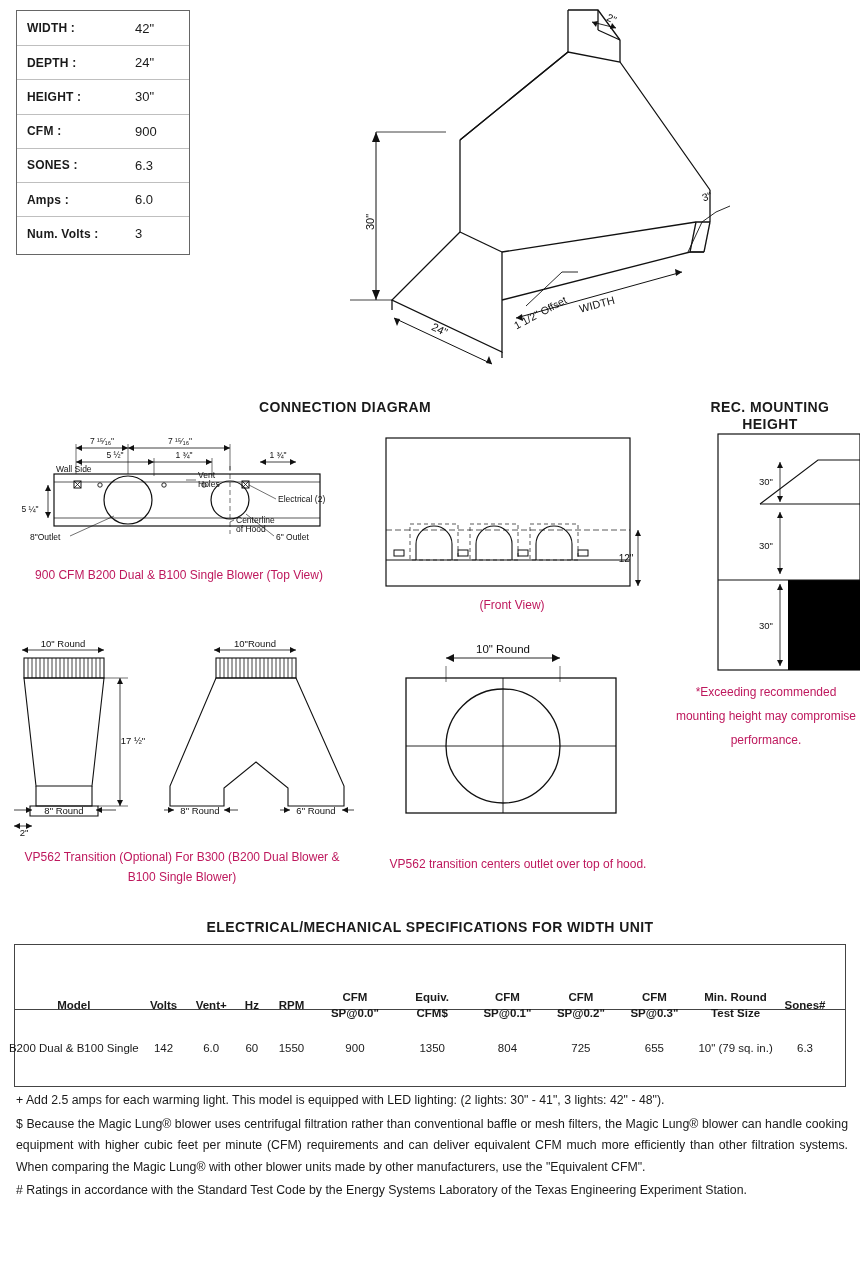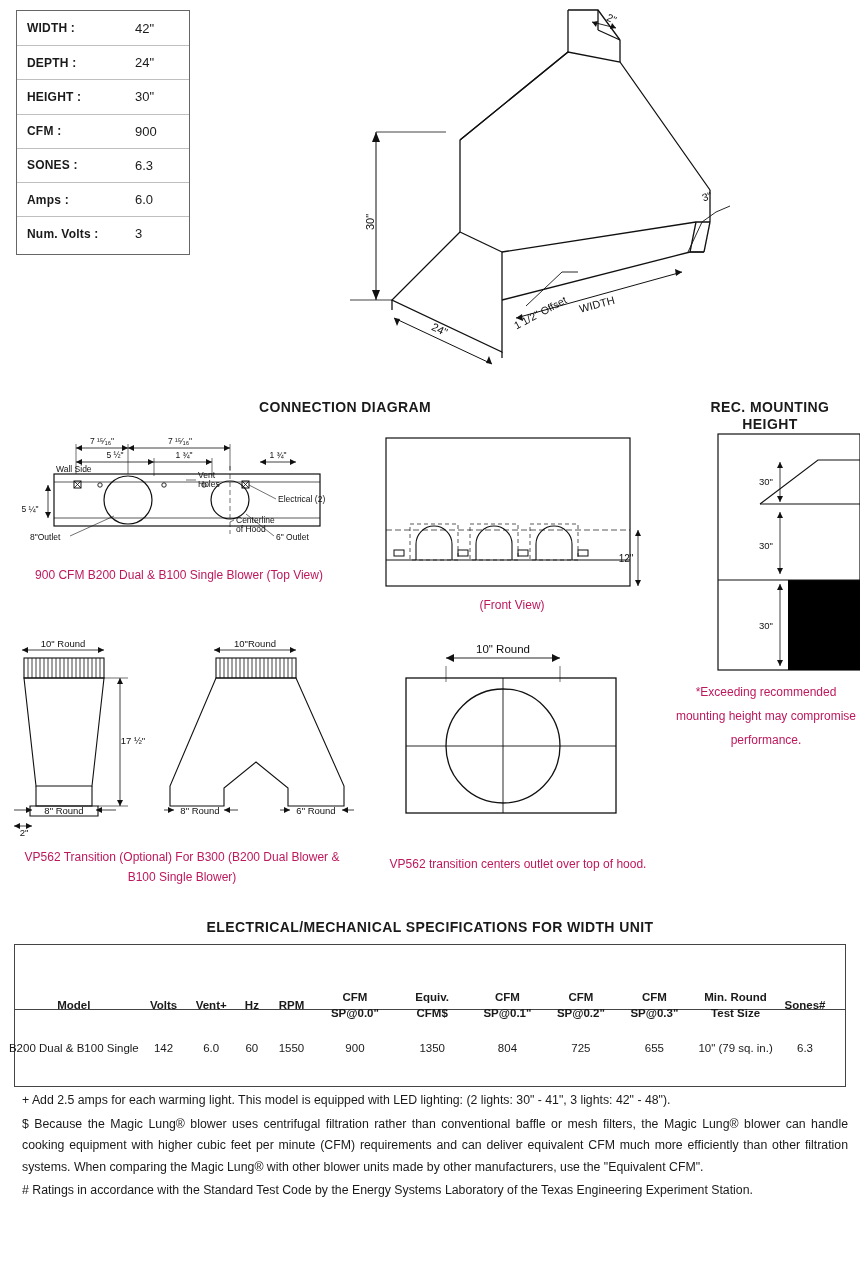--- a/index.html
+++ b/index.html
@@ -47,21 +47,21 @@
   .elec-table th, .elec-table td {
     border: 0; text-align: center; vertical-align: middle; padding: 2px 2px;
   }
   .elec-table thead tr th { padding-top: 9px; padding-bottom: 7px; font-weight: bold; line-height: 16px;}
   .elec-table tbody tr td { padding-top: 12px; padding-bottom: 14px; line-height: 17px; }
   .table-outer { position: absolute; left: 14px; top: 944px; width: 832px; height: 143px; border: 1px solid #444; }
   .table-rule { position: absolute; left: 14px; top: 1009px; width: 832px; height: 1px; background: #444; }
 
   
   .notes { position: absolute; left: 14px; top: 1090px; width: 834px; font-size: 12.3px; line-height: 21.5px; text-align: justify; }
-  .notes p { margin: 0 0 2px 8px; }
+  .notes p { margin: 0 0 2px 2px; }
 
   
   svg text { font-family: "Liberation Sans", sans-serif; fill: #111; }
 </style>
 </head>
 <body>
 
 <div class="page">
 
   <div class="spec-box">

